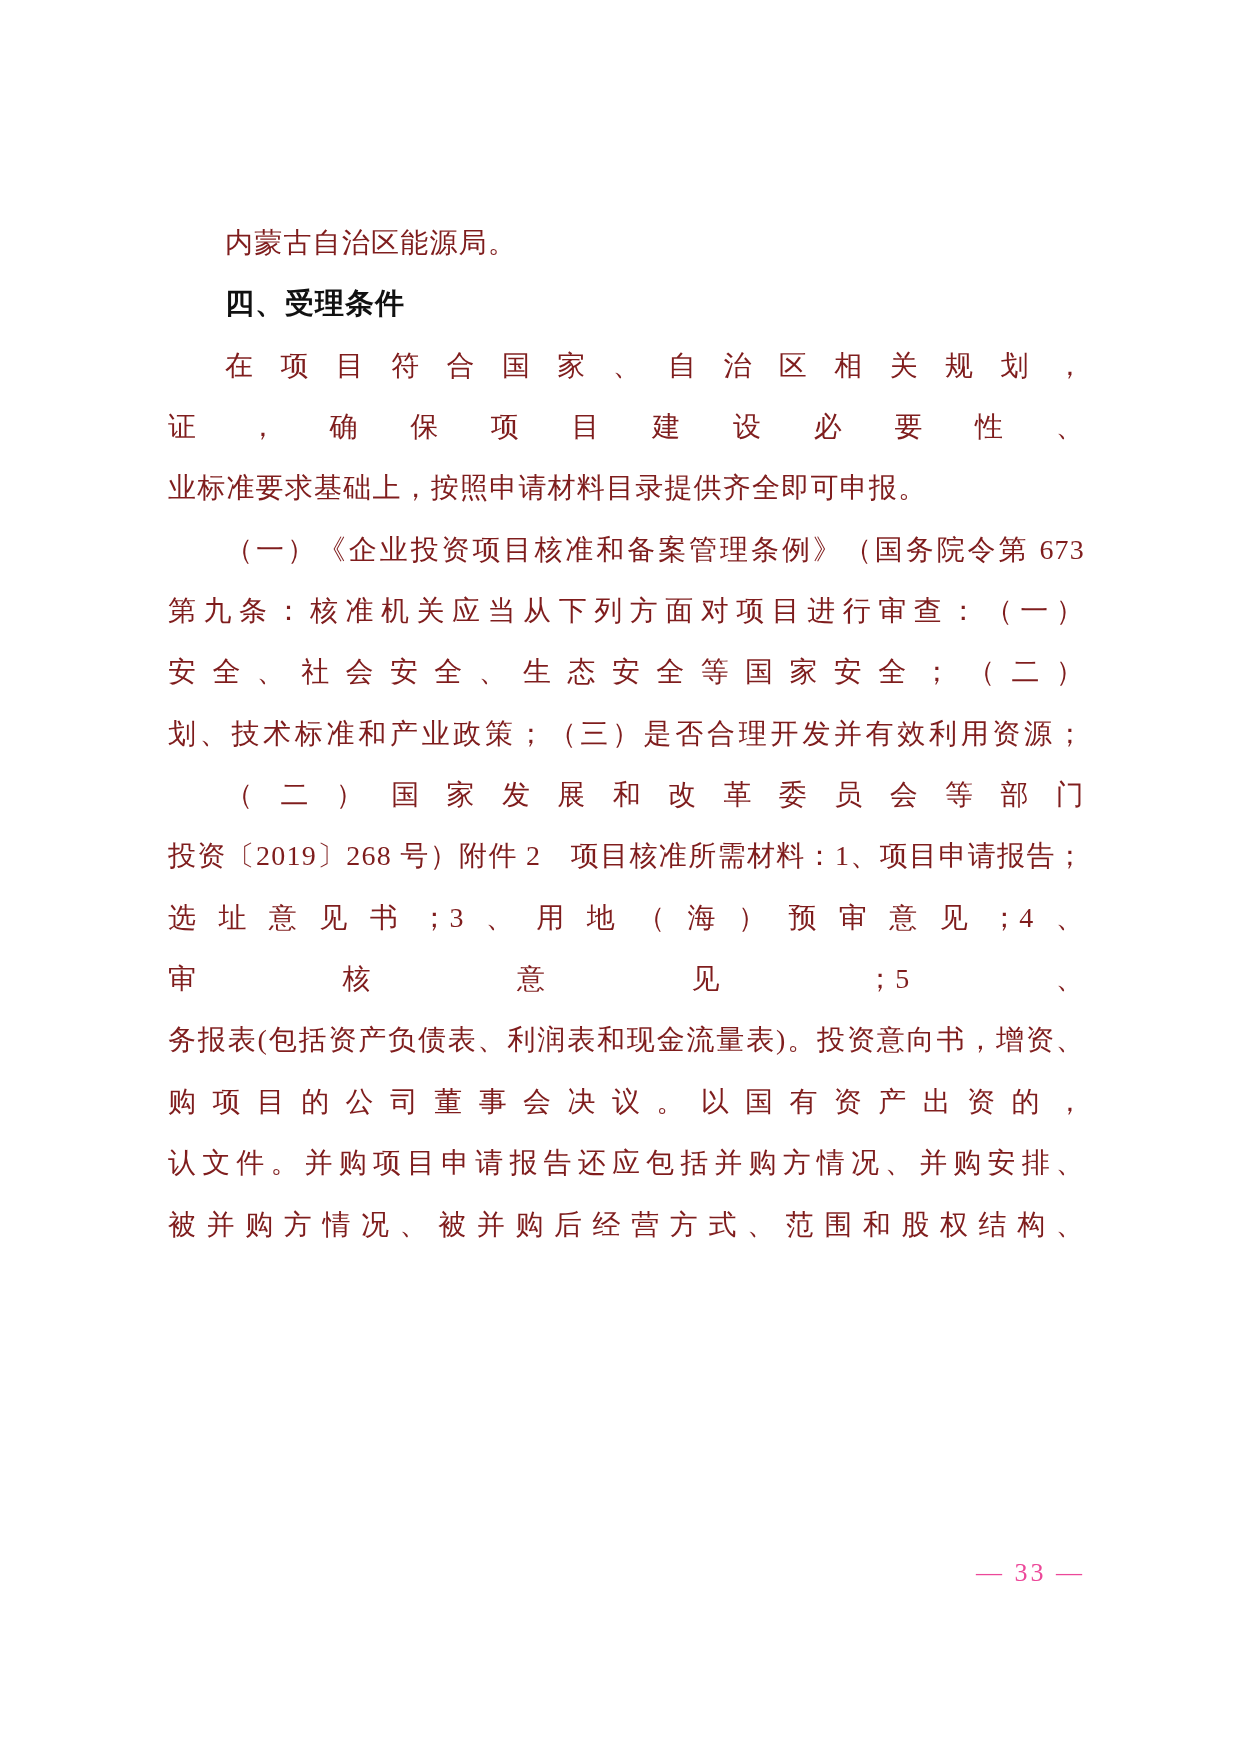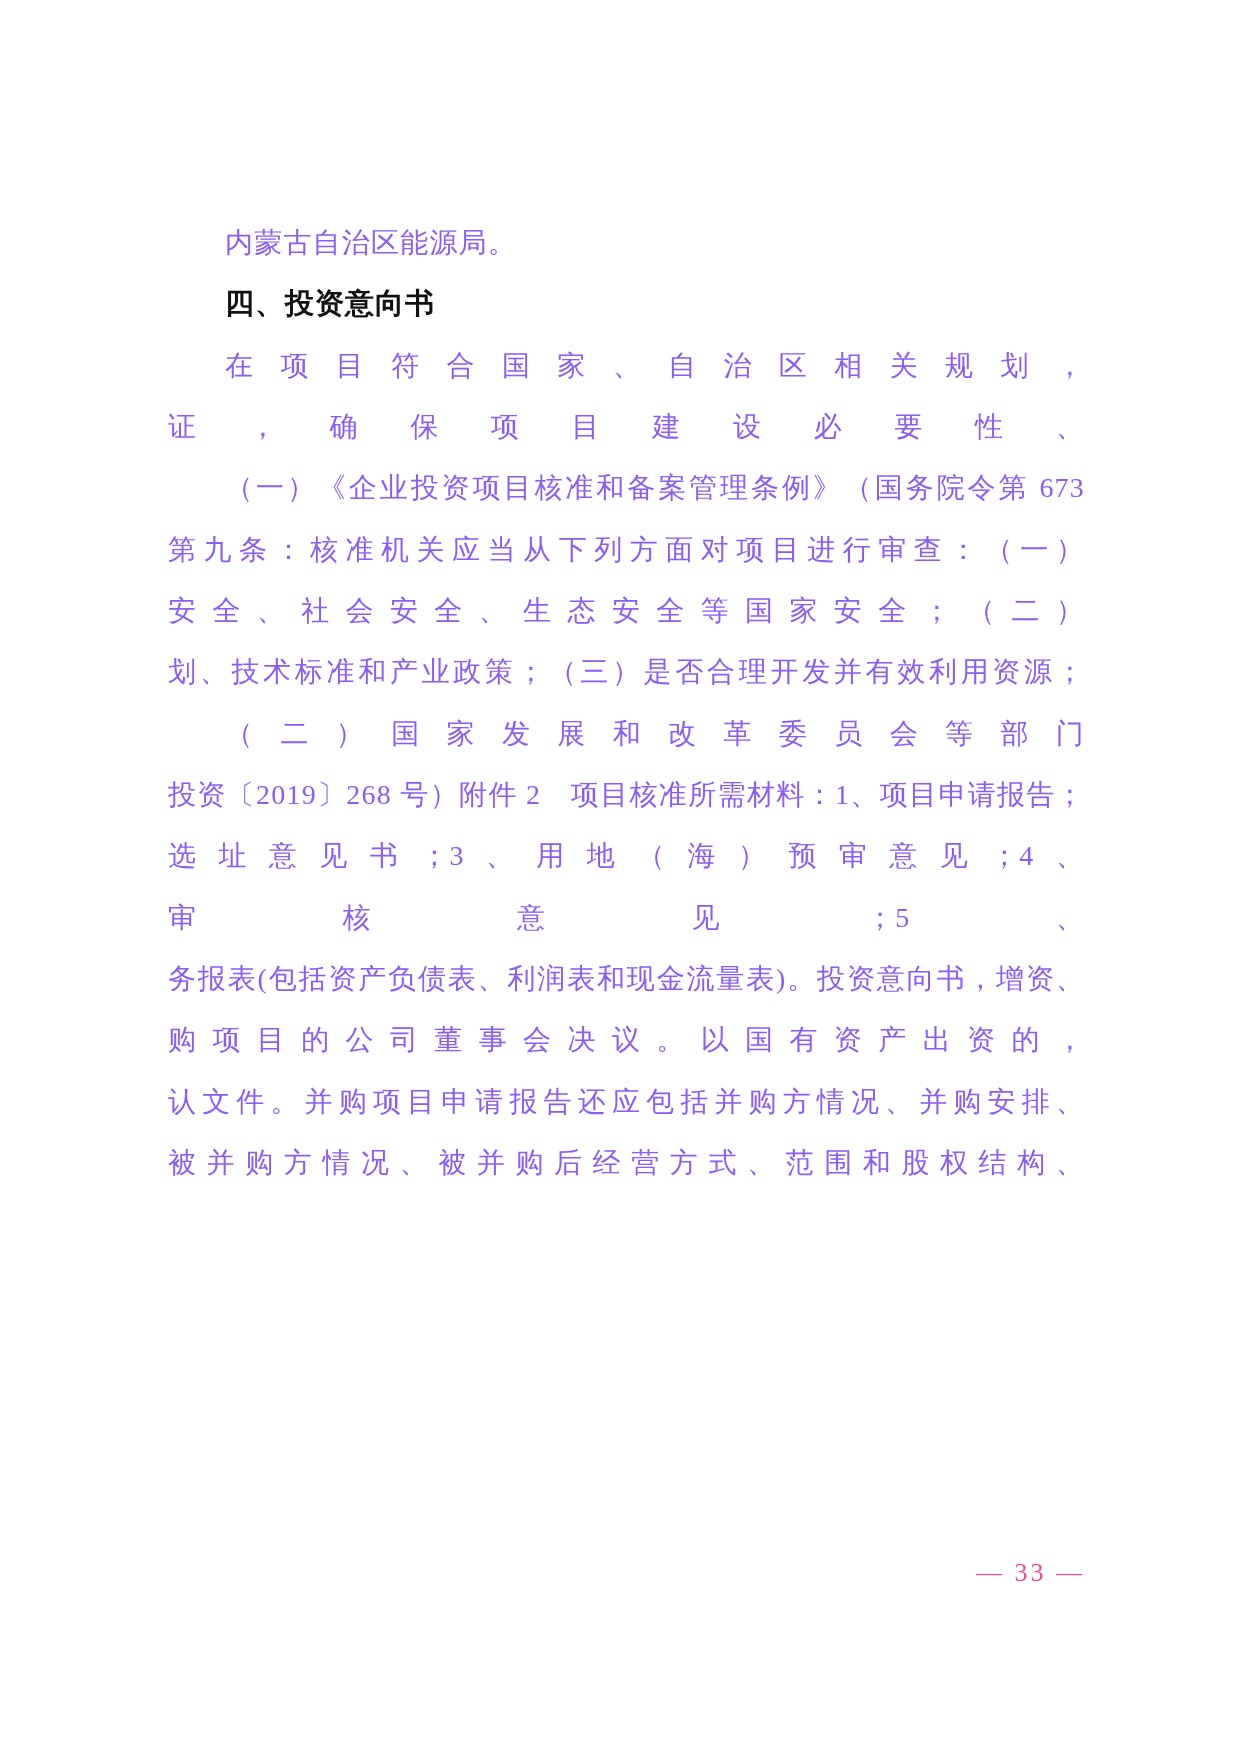--- a/index.html
+++ b/index.html
@@ -19,21 +19,21 @@
     position: absolute;
     left: 168px;
     top: 212px;
     width: 917px;
   }
   .line {
     height: 61.35px;
     line-height: 61.35px;
     font-size: 28px;
     letter-spacing: 1.2px;
-    color: #8b5cf6;
+    color: #7f1d1d;
     text-align: left;
     white-space: nowrap;
     font-family: "Liberation Serif", "DejaVu Serif", serif;
   }
   .line.fill {
     white-space: normal;
     text-align: justify;
     text-align-last: justify;
     word-break: keep-all;
     overflow: hidden;
@@ -58,23 +58,24 @@
     font-family: "Liberation Serif", "DejaVu Serif", serif;
     line-height: 40px;
   }
 </style>
 </head>
 <body>
 
 <div class="page">
   <div class="doc-body">
       <div class="line first">内蒙古自治区能源局。</div>
-      <div class="line heading first">四、投资意向书</div>
+      <div class="line heading first">四、受理条件</div>
       <div class="line first fill">在项目符合国家、自治区相关规划，项目已通过中介服务机构评估论</div>
       <div class="line fill">证，确保项目建设必要性、建设规模与技术方案等符合国家有关规定及行</div>
+      <div class="line">业标准要求基础上，按照申请材料目录提供齐全即可申报。</div>
       <div class="line first fill">（一）《企业投资项目核准和备案管理条例》（国务院令第 673 号）</div>
       <div class="line fill">第九条：核准机关应当从下列方面对项目进行审查：（一）是否危害经济</div>
       <div class="line fill">安全、社会安全、生态安全等国家安全；（二）是否符合相关发展建设规</div>
       <div class="line fill">划、技术标准和产业政策；（三）是否合理开发并有效利用资源；（四）</div>
       <div class="line first fill">（二）国家发展和改革委员会等部门《关于印发全国投资项目在线审</div>
       <div class="line fill">投资〔2019〕268 号）附件 2　项目核准所需材料：1、项目申请报告；2、</div>
       <div class="line fill">选址意见书；3、用地（海）预审意见；4、项目社会稳定风险评估报告及</div>
       <div class="line fill">审核意见；5、中外投资各方的企业注册证明材料及经审计的最新企业财</div>
       <div class="line fill">务报表(包括资产负债表、利润表和现金流量表)。投资意向书，增资、并</div>
       <div class="line fill">购项目的公司董事会决议。以国有资产出资的，需提供有关部门出具的确</div>

